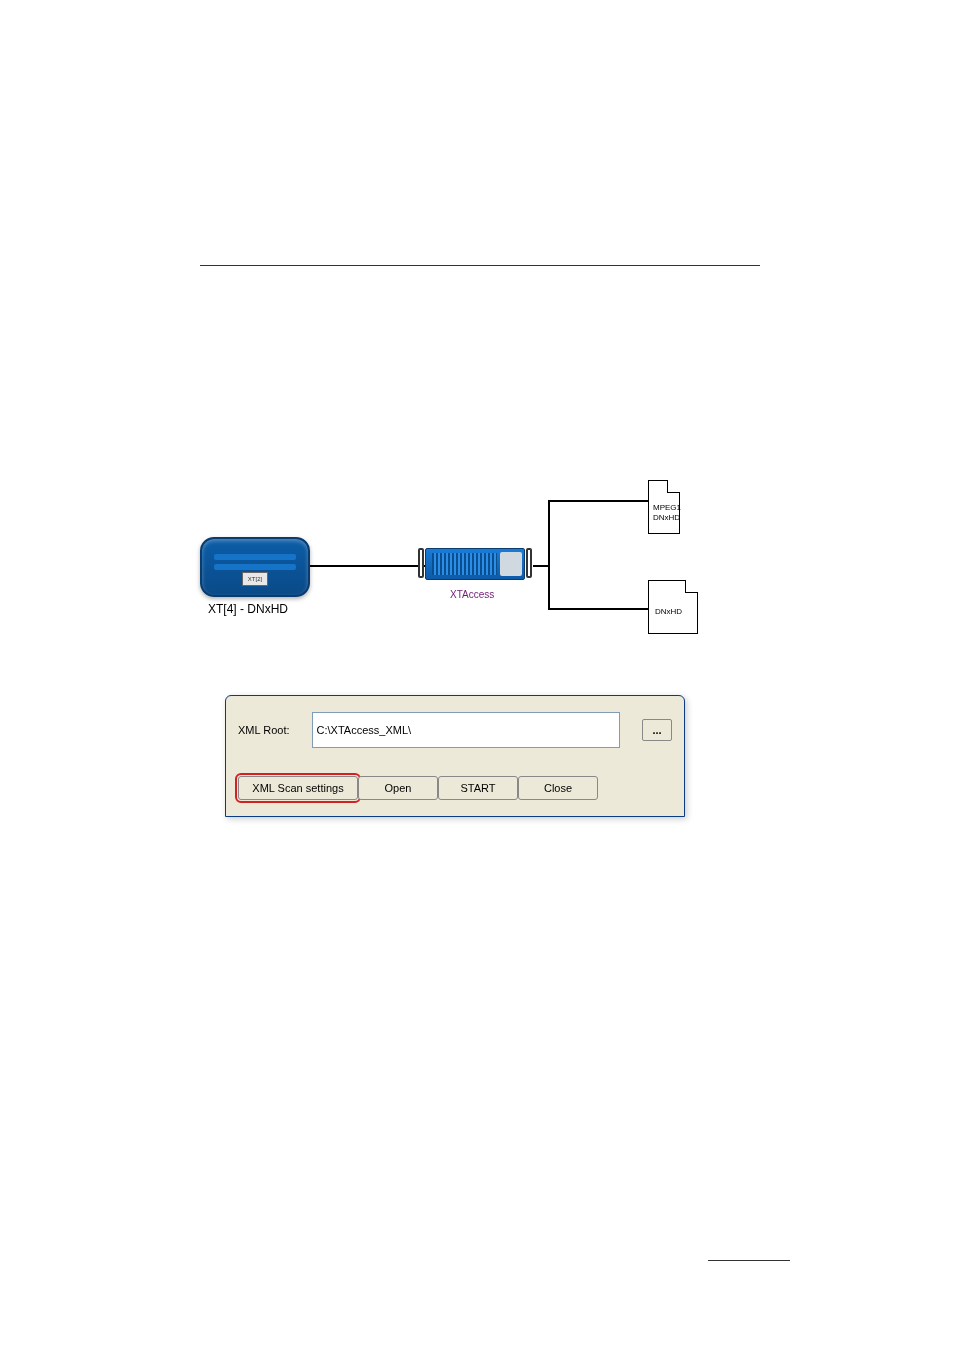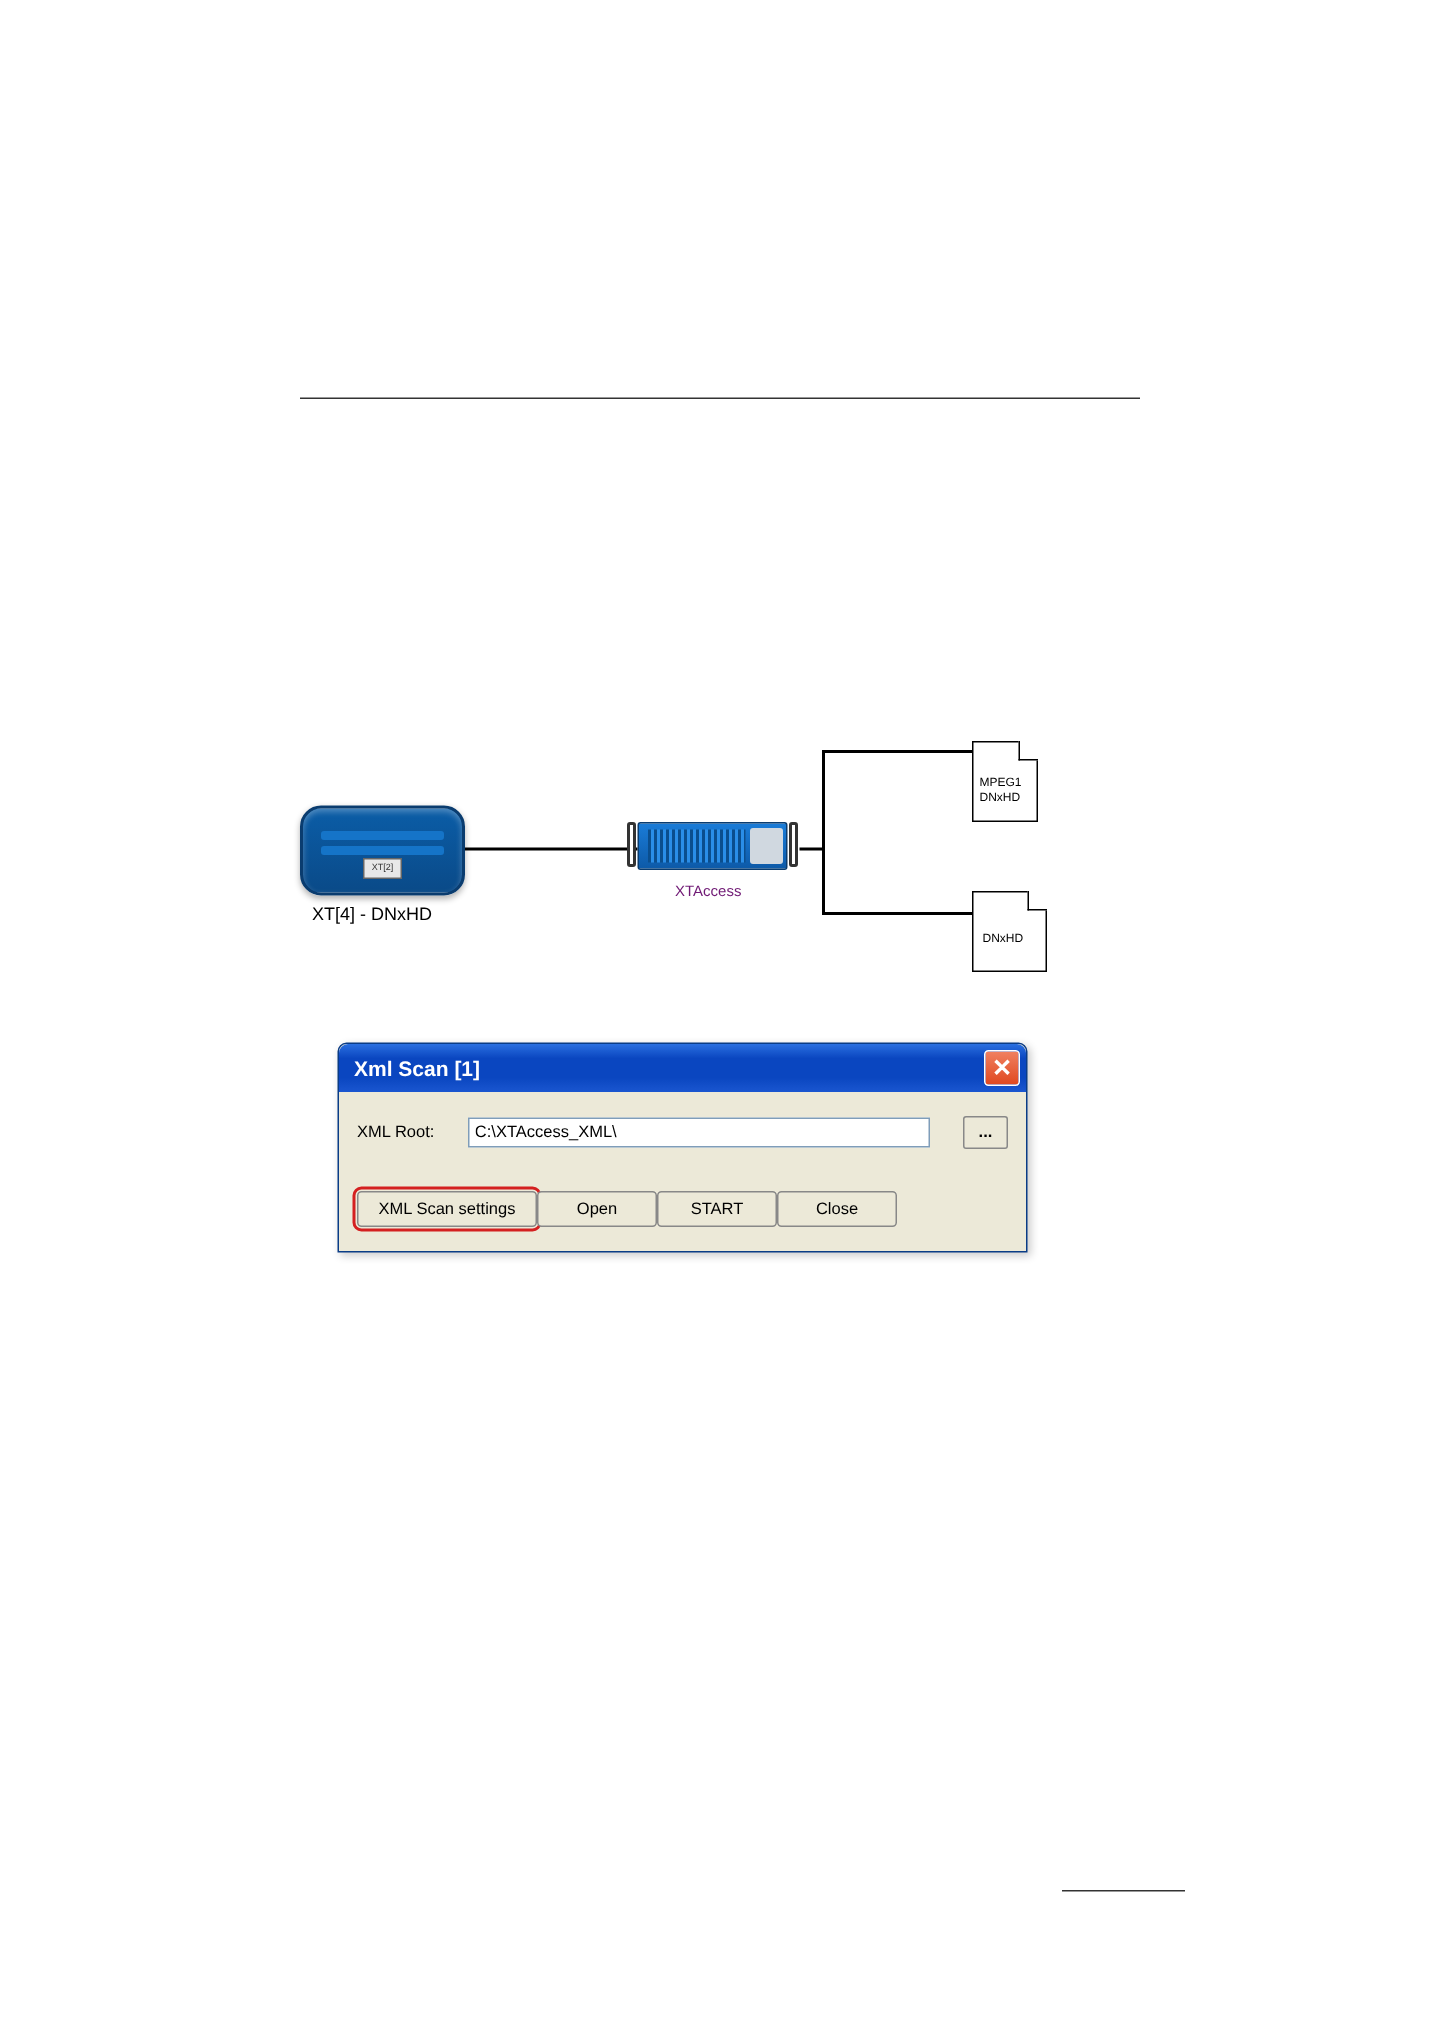--- a/index.html
+++ b/index.html
@@ -163,25 +163,24 @@
       position: absolute;
       left: 348px;
       top: 128px;
       width: 100px;
       height: 2px;
       background: #000;
     }
     
     .file-icon {
       position: absolute;
-      width: 44px;
+      width: 32px;
       height: 54px;
       border: 1px solid #000;
       background: #fff;
-      margin-top: 14px;
     }
     .file-icon::before {
       content: "";
       position: absolute;
       right: -1px;
       top: -1px;
       width: 12px;
       height: 12px;
       background: #fff;
       border-left: 1px solid #000;
@@ -256,21 +255,21 @@
       align-items: center;
       gap: 22px;
       margin-bottom: 28px;
     }
     .field-label {
       font-size: 11px;
       color: #000;
     }
     .field-input {
       flex: 1;
-      height: 20px;
+      height: 36px;
       border: 1px solid #7f9db9;
       background: #fff;
       font-size: 11px;
       padding: 0 4px;
       font-family: inherit;
     }
     .browse-btn {
       width: 30px;
       height: 22px;
       background: #ece9d8;
@@ -338,24 +337,20 @@
       <span>MPEG1</span><br>
       <span>DNxHD</span>
     </div>
   </div>
   <div class="file-icon file-dnxhd">
     <div class="file-text">DNxHD</div>
   </div>
 </div>
 
 <div class="dialog">
-  <div class="titlebar">
-    <span class="title-text">Xml Scan [1]</span>
-    <div class="close-btn">✕</div>
-  </div>
   <div class="dialog-body">
     <div class="field-row">
       <span class="field-label">XML Root:</span>
       <input class="field-input" value="C:\XTAccess_XML\" style="">
       <button class="browse-btn">...</button>
     </div>
     <div class="btn-row">
       <button class="dlg-btn scan-settings">XML Scan settings</button>
       <button class="dlg-btn">Open</button>
       <button class="dlg-btn">START</button>

